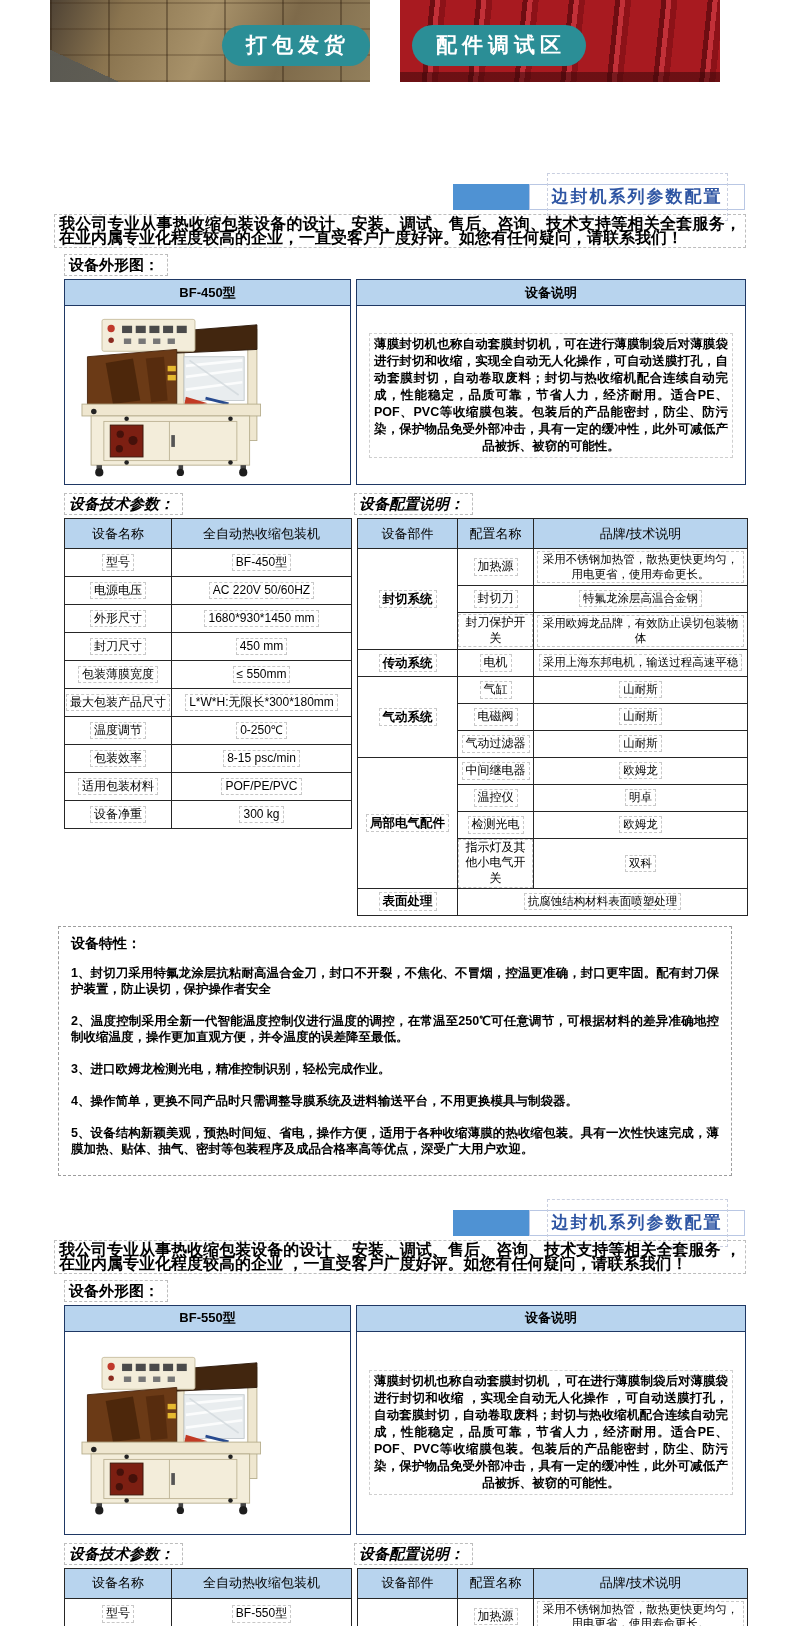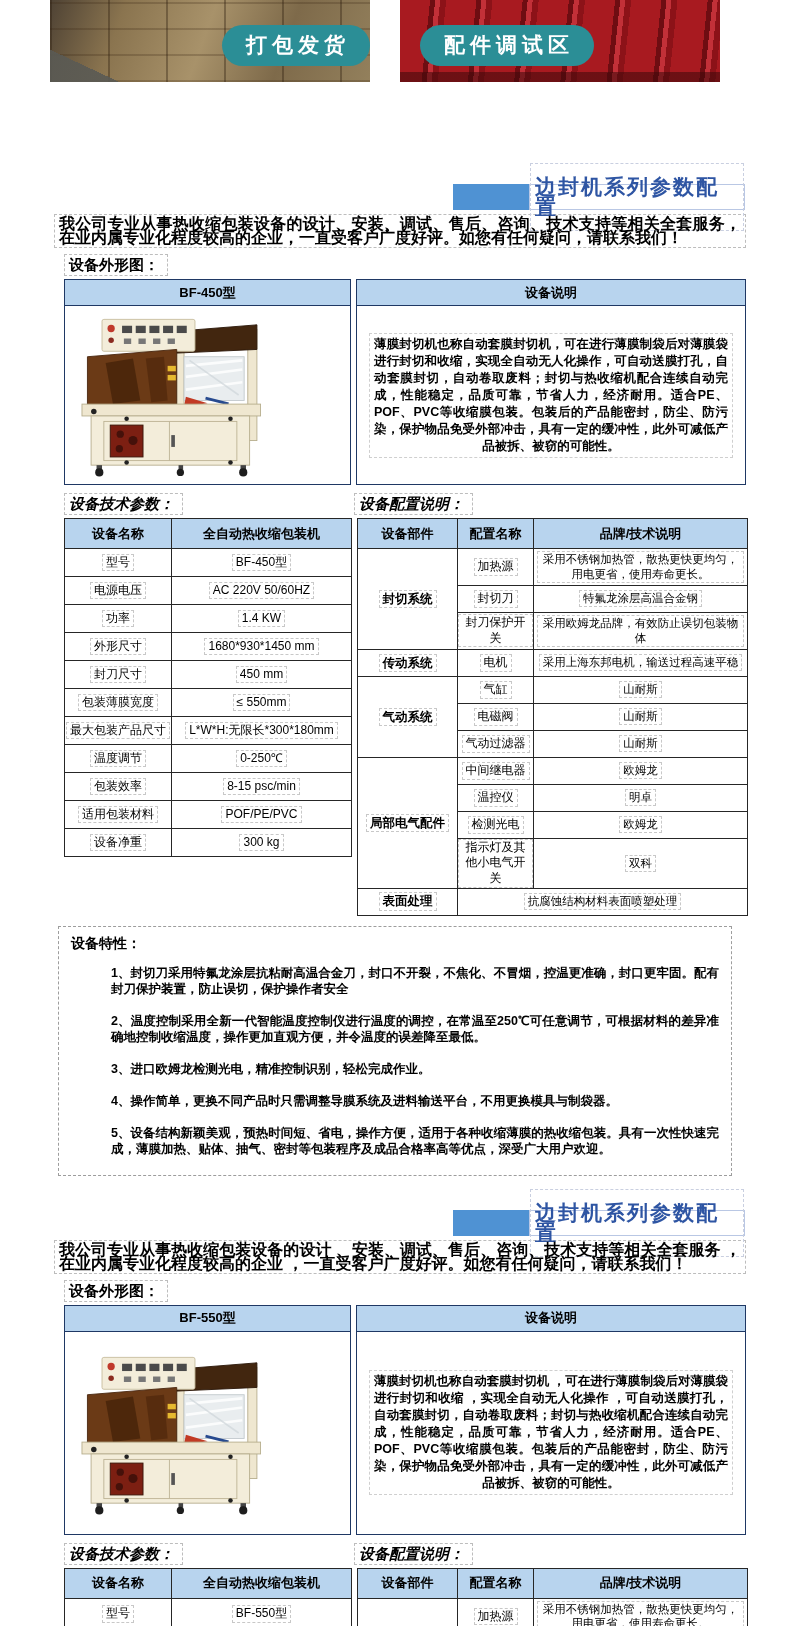--- a/index.html
+++ b/index.html
@@ -22,30 +22,30 @@
     background:
       linear-gradient(0deg, rgba(60,8,10,.55) 0 12%, rgba(0,0,0,0) 12%),
       repeating-linear-gradient(96deg, #a81a20 0 30px, #6e0d12 30px 35px, #c23038 35px 40px, #8c1218 40px 46px);
   }
   .badge {
     position:absolute; top:25px; background:#2b8e96; color:#fff;
     font-size:21px; font-weight:bold; letter-spacing:5px;
     padding:6px 20px 7px 24px; border-radius:24px; white-space:nowrap;
   }
   .badge-left { right:0; }
-  .badge-right { left:20px; }
+  .badge-right { left:12px; }
 
   
   .section:first-of-type { margin-top:102px; }
   .section + .section { margin-top:34px; }
 
   .title-row { display:flex; justify-content:flex-end; margin-right:45px; height:26px; }
   .title-block { width:76px; background:#4f92d3; }
   .title-box { width:216px; border:1px solid #b9c7e4; display:flex; align-items:center; justify-content:center; background:#fff; }
-  .title-text { color:#2e55a3; font-weight:bold; font-size:21px; letter-spacing:2px;
+  .title-text { color:#2e55a3; font-weight:bold; font-size:17px; letter-spacing:2px;
     border:1px dashed #c9cfe0; padding:13px 4px; line-height:20px; }
 
   .intro {
     margin:4px 44px 0 54px; font-size:16px; font-weight:bold; line-height:14px;
     border:1px dashed #bdbdbd; padding:2px 4px; text-align:justify;
   }
 
   .blk-label {
     display:inline-block; margin:6px 0 3px 64px; font-size:15px; font-weight:bold;
     border:1px dashed #bdbdbd; padding:1px 8px 2px 4px; line-height:17px;
@@ -69,35 +69,35 @@
   .desc-text {
     font-size:12.5px; font-weight:bold; line-height:17px;
     text-align:justify; text-align-last:center;
     border:1px dashed #cfcfcf; padding:2px 4px; margin:0 8px;
   }
 
   
   .tables { display:flex; gap:5px; margin-left:64px; margin-top:3px; align-items:flex-start; }
   table { border-collapse:collapse; table-layout:fixed; }
   th, td { border:1px solid #262626; text-align:center; vertical-align:middle; }
-  thead th { background:#b8d4ee; height:30px; font-size:13px; font-weight:bold; }
+  thead th { background:#b8d4ee; height:30px; font-size:13px; font-weight:normal; }
   .tech-table { width:287px; }
   .tech-table td { height:28px; font-size:12px; }
   .config-table { width:390px; }
   .config-table td { height:27px; font-size:12px; }
   .config-table td.brand { font-size:11.5px; line-height:13px; padding:2px 3px; }
   .config-table td.part span { font-size:12.5px; font-weight:bold; }
   .sec-1 .tech-table td, .sec-1 .config-table td { height:32px; }
   .fld { display:inline-block; border:1px dashed #c8c8c8; padding:0 3px; line-height:1.3; }
   td.part .fld, .config-table td.cfg .fld { border-color:#c8c8c8; }
 
   
   .features-box { margin:10px 58px 0 58px; border:1px dashed #9d9d9d; padding:8px 12px 2px 12px; background:#fff; }
   .features-title { font-size:14px; font-weight:bold; margin-bottom:12px; }
-  .feature-p { font-size:12.5px; font-weight:bold; line-height:16px; margin-bottom:16px; text-align:justify;margin-left:40px; }
+  .feature-p { font-size:12.5px; font-weight:bold; line-height:16px; margin-bottom:16px; text-align:justify; }
 
   
   .machine { display:block; }
 </style>
 </head>
 <body>
 
 <div class="photos">
   <div class="photo photo-left">
     <span class="badge badge-left">打包发货</span>
@@ -213,24 +213,20 @@
           </tr>
         </thead>
         <tbody>
             <tr>
               <td class="k"><span class="fld">型号</span></td>
               <td class="v"><span class="fld">BF-450型</span></td>
             </tr>
             <tr>
               <td class="k"><span class="fld">电源电压</span></td>
               <td class="v"><span class="fld">AC 220V  50/60HZ</span></td>
-            </tr>
-            <tr>
-              <td class="k"><span class="fld">功率</span></td>
-              <td class="v"><span class="fld">1.4 KW</span></td>
             </tr>
             <tr>
               <td class="k"><span class="fld">外形尺寸</span></td>
               <td class="v"><span class="fld">1680*930*1450 mm</span></td>
             </tr>
             <tr>
               <td class="k"><span class="fld">封刀尺寸</span></td>
               <td class="v"><span class="fld">450 mm</span></td>
             </tr>
             <tr>

